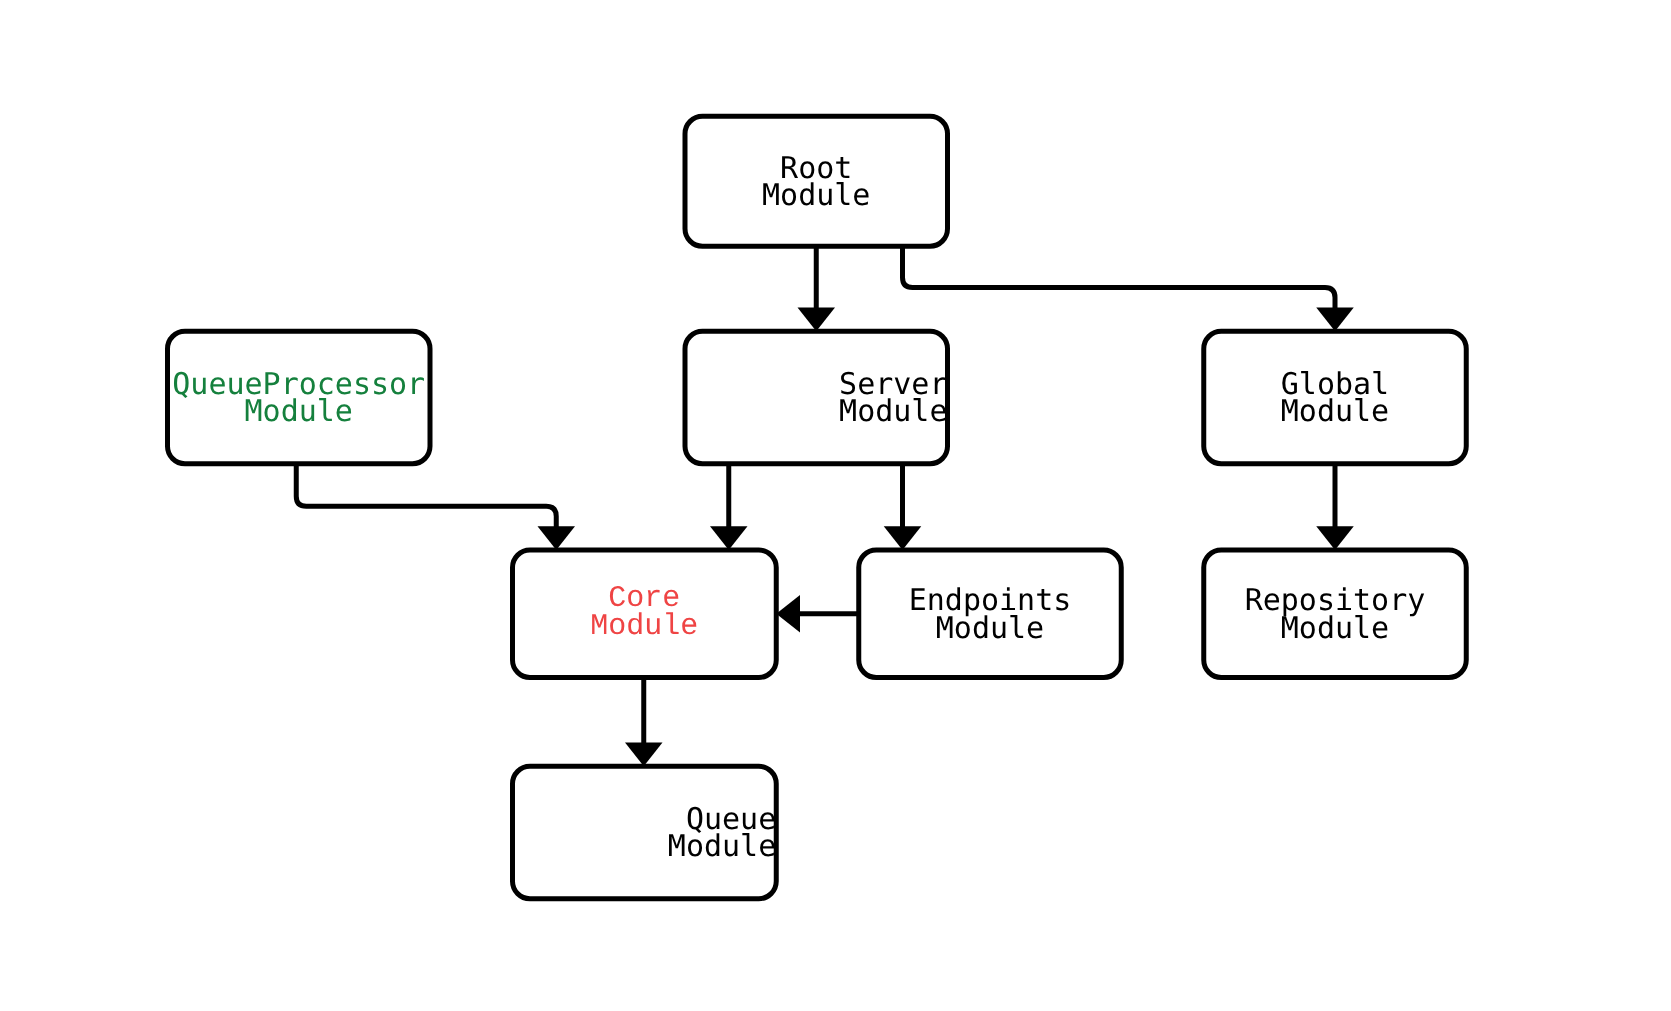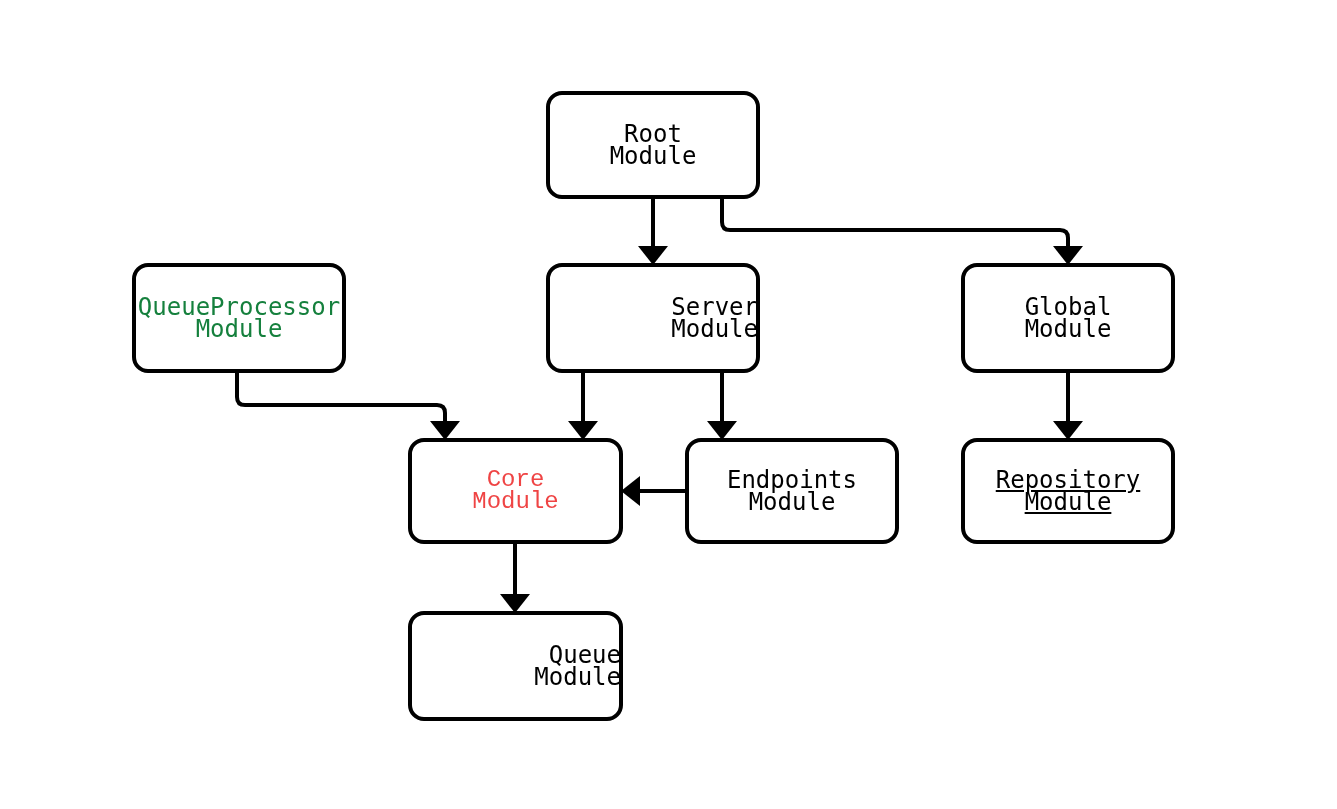--- a/index.html
+++ b/index.html
@@ -107,16 +107,16 @@
         <rect x="410" y="613" width="211" height="106" rx="14" ry="14" class="node-rect" stroke="#000000"></rect>
       </g>
   </svg>
   <div id="labels-layer">
       <div class="node-label" style="left: 548px; top: 93px; width: 210px; height: 104px; color: rgb(0, 0, 0);"><span class="ln">Root</span><span class="ln">Module</span></div>
       <div class="node-label" style="left: 134px; top: 265px; width: 210px; height: 106px; color: #15803d;"><span class="ln">QueueProcessor</span><span class="ln">Module</span></div>
       <div class="node-label" style="left: 548px; top: 265px; width: 210px; height: 106px; color: rgb(0, 0, 0); align-items: flex-end;"><span class="ln">Server</span><span class="ln">Module</span></div>
       <div class="node-label" style="left: 963px; top: 265px; width: 210px; height: 106px; color: rgb(0, 0, 0); text-align: center;"><span class="ln">Global</span><span class="ln">Module</span></div>
       <div class="node-label" style="left: 410px; top: 440px; width: 211px; height: 102px; color: #ef4444; font-family: Liberation Mono, monospace;"><span class="ln">Core</span><span class="ln">Module</span></div>
       <div class="node-label" style="left: 687px; top: 440px; width: 210px; height: 102px; color: rgb(0, 0, 0);"><span class="ln">Endpoints</span><span class="ln">Module</span></div>
-      <div class="node-label" style="left: 963px; top: 440px; width: 210px; height: 102px; color: rgb(0, 0, 0); text-decoration: underline;"><span class="ln">Repository</span><span class="ln">Module</span></div>
+      <div class="node-label" style="left: 963px; top: 440px; width: 210px; height: 102px; color: rgb(0, 0, 0);"><span class="ln">Repository</span><span class="ln">Module</span></div>
       <div class="node-label" style="left: 410px; top: 613px; width: 211px; height: 106px; color: rgb(0, 0, 0); align-items: flex-end;"><span class="ln">Queue</span><span class="ln">Module</span></div>
     </div>
 </div>
 
 </body></html>

